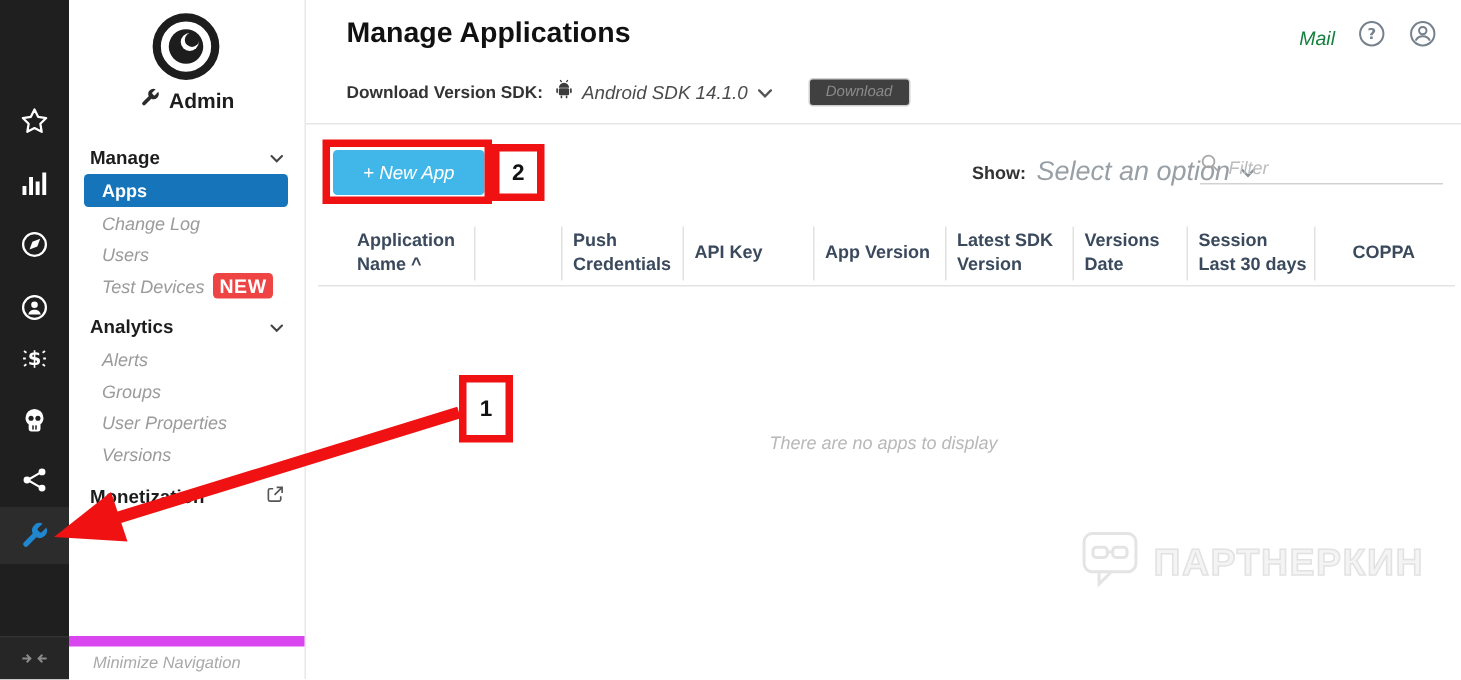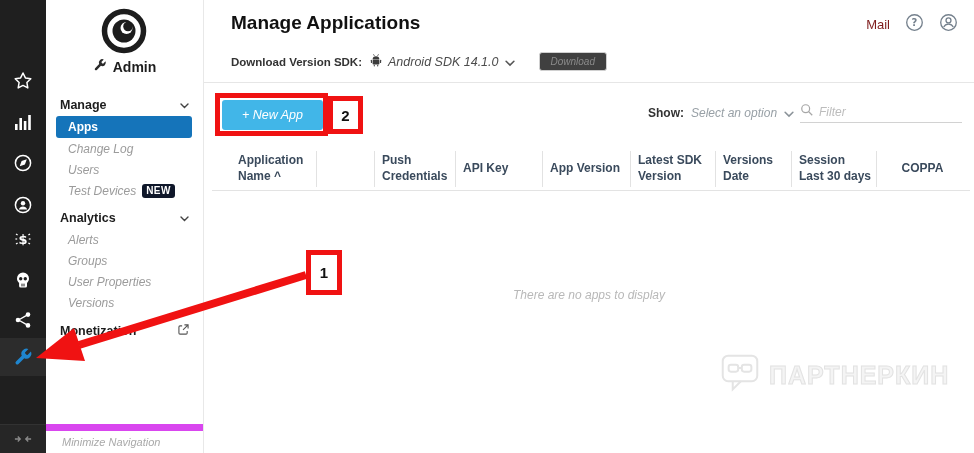--- a/index.html
+++ b/index.html
@@ -20,45 +20,45 @@
   .logo { position:absolute; top:8px; left:55px; width:46px; height:46px; cursor:pointer; }
   .admin-row { position:absolute; top:58px; left:0; width:100%; display:flex; justify-content:center;
     align-items:center; gap:6px; font-weight:bold; font-size:14px; color:#1d1d1d; }
   .nav { position:absolute; top:94px; left:0; right:0; }
   .nav-header { display:flex; justify-content:space-between; align-items:center; padding:0 14px;
     height:22px; font-weight:bold; font-size:12.5px; color:#1d1d1d; cursor:pointer; }
   .nav-item { height:21px; padding-left:22px; font-style:italic; font-size:12px; color:#9b9b9b;
     cursor:pointer; display:flex; align-items:center; gap:6px; }
   .nav-item.selected { font-style:normal; font-weight:bold; font-size:12px; color:#fff;
     background:#1574BA; border-radius:3px; margin:0 11px 0 10px; height:22px; padding-left:12px; }
-  .badge { display:inline-block; background:#0f172a; color:#fff; font-style:normal; font-weight:bold;
-    font-size:10px; letter-spacing:.4px; padding:2px 4px; border-radius:3px; line-height:1; }
+  .badge { display:inline-block; background:#ef4444; color:#fff; font-style:normal; font-weight:bold;
+    font-size:13px; letter-spacing:.4px; padding:2px 4px; border-radius:3px; line-height:1; }
   .mt6 { margin-top:6px; } .mt7 { margin-top:7px; }
   .sidebar-footer { position:absolute; bottom:0; left:0; right:0; height:29px; border-top:7px solid #d946ef;
     display:flex; align-items:center; padding-left:16px; font-style:italic; font-size:11px; color:#a9a9a9; cursor:pointer; }
 
   
   .main { position:absolute; left:204px; top:0; width:770px; height:453px; background:#fff; z-index:1; }
   .page-title { position:absolute; left:27px; top:12px; font-size:19px; font-weight:bold; color:#111; }
   .topbar-right { position:absolute; top:13px; right:16px; display:flex; align-items:center; gap:15px; }
-  .mail { font-size:13px; color:#7f1d1d; cursor:pointer; }
+  .mail { font-style:italic; font-size:13px; color:#15803d; cursor:pointer; }
   .sdk-row { position:absolute; top:52px; left:27px; display:flex; align-items:center; gap:8px; }
   .sdk-label { font-weight:bold; font-size:11.5px; color:#333; }
   .sdk-select { display:flex; align-items:center; gap:6px; cursor:pointer; }
   .sdk-value { font-style:italic; font-size:12.5px; color:#4c4c4c; }
   .download-btn { margin-left:16px; background:#404040; border:1px solid #d0d0d0; border-radius:3px;
     font-style:italic; font-size:10px; color:#8a8a8a; padding:3px 11px; cursor:pointer; }
   .header-divider { position:absolute; top:82px; left:0; right:0; border-top:1px solid #e6e6e6; }
 
   .new-app-btn { position:absolute; left:18px; top:100px; width:101px; height:30px; background:#41B6E8;
     border:none; border-radius:3px; color:#fff; font-style:italic; font-size:12.5px;
     font-family:"Liberation Sans",sans-serif; cursor:pointer; }
   .show-group { position:absolute; top:104px; left:444px; display:flex; align-items:center; gap:7px; cursor:pointer; }
   .show-label { font-weight:bold; font-size:12px; color:#333; }
-  .show-value { font-style:italic; font-size:12px; color:#98a0a6; }
+  .show-value { font-style:italic; font-size:18px; color:#98a0a6; }
   .filter-group { position:absolute; top:101px; left:596px; width:162px; height:22px;
     border-bottom:1px solid #d2d2d2; display:flex; align-items:center; gap:5px; }
   .filter-input { border:none; outline:none; font-style:italic; font-size:12px; color:#555; width:134px;
     font-family:"Liberation Sans",sans-serif; background:transparent; }
   .filter-input::placeholder { color:#bcbcbc; font-style:italic; }
 
   .thead { position:absolute; top:148px; left:27px; display:flex; height:42px; }
   .col { position:relative; display:flex; align-items:center; padding-left:8px; font-weight:bold;
     font-size:12px; color:#3A4A5C; line-height:1.3; cursor:pointer; }
   .col span { white-space:pre-line; }

